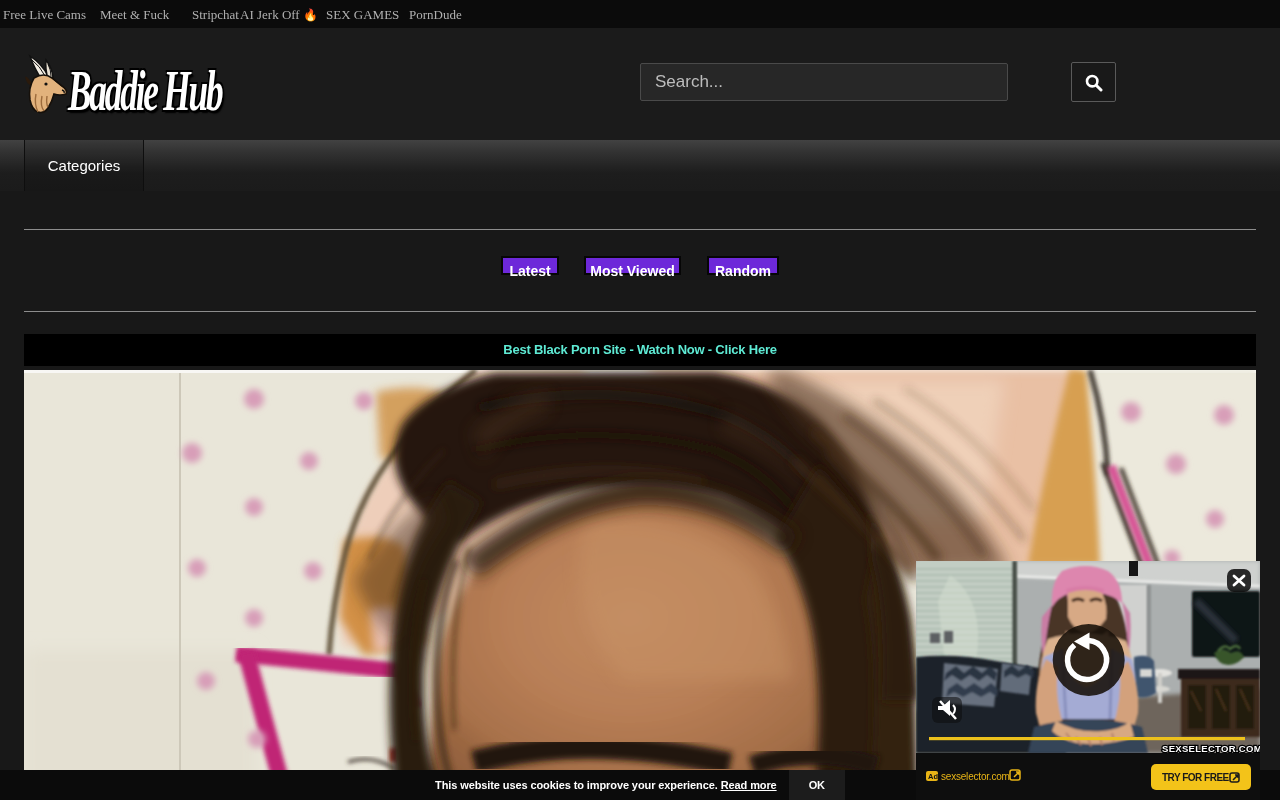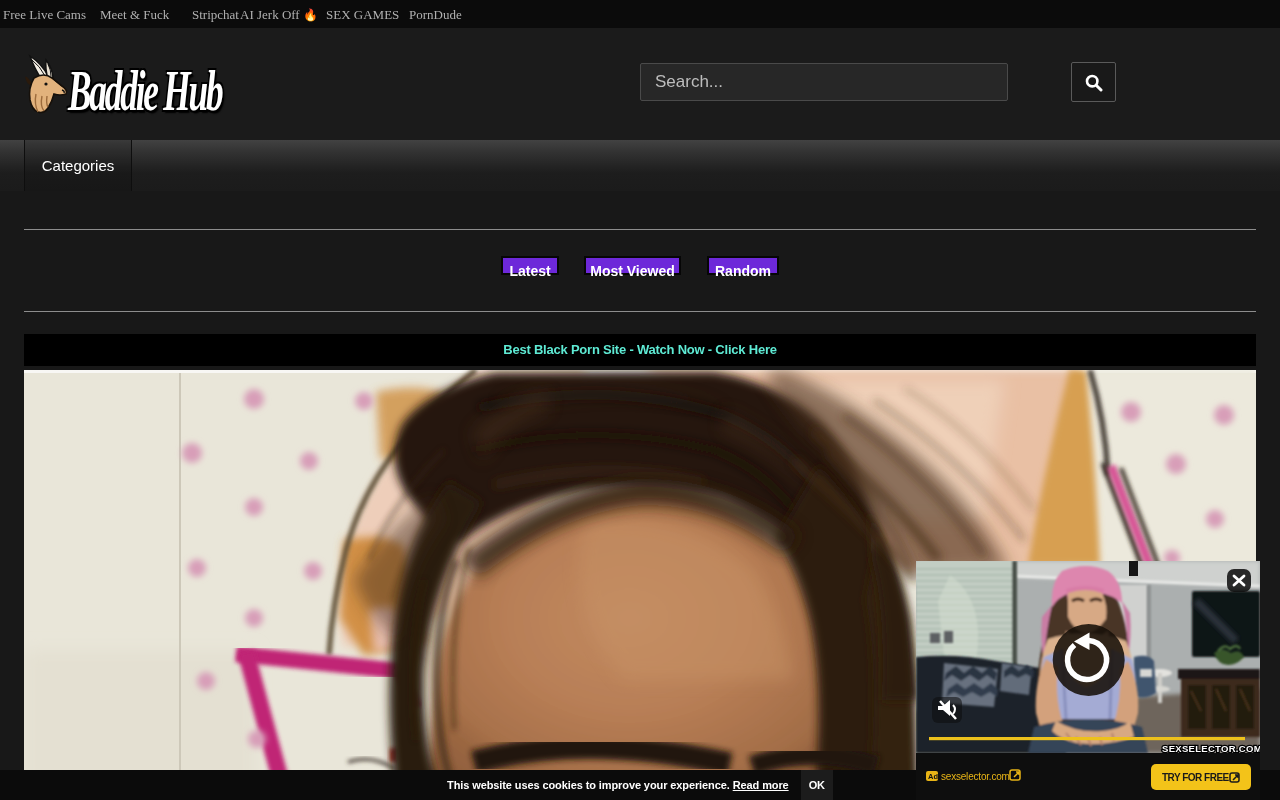--- a/index.html
+++ b/index.html
@@ -20,21 +20,21 @@
   text-shadow:-2px -2px 0 #000, 2px -2px 0 #000, -2px 2px 0 #000, 2px 2px 0 #000, 3px 3px 2px #000; }
 .search { position:absolute; left:640px; top:35px; width:368px; height:38px; background:#272727;
   border:1px solid #4a4a4a; border-radius:2px; color:#bdbdbd; font-size:17px; line-height:36px; padding-left:14px; }
 .searchbtn { position:absolute; left:1071px; top:34px; width:45px; height:40px; background:#191919;
   border:1px solid #5a5a5a; border-radius:2px; }
 .searchbtn svg { position:absolute; left:13px; top:11px; }
 
 
 .navbar { position:absolute; left:0; top:140px; width:1280px; height:51px;
   background:linear-gradient(180deg,#424242 0%,#333333 22%,#232323 52%,#1d1d1d 65%,#1b1b1b 100%); }
-.cattab { position:absolute; left:24px; top:0; width:108px; height:51px; border-left:1px solid #0e0e0e;
+.cattab { position:absolute; left:24px; top:0; width:120px; height:51px; border-left:1px solid #0e0e0e;
   border-right:1px solid #0e0e0e; background:rgba(0,0,0,0.12); color:#fff; font-size:15px;
   text-align:center; line-height:51px; }
 
 .hr { position:absolute; left:24px; width:1232px; height:1px; background:#8d8d8d; }
 .btnrow { position:absolute; top:256px; left:0; width:1280px; }
 .fbtn { position:absolute; top:0; height:19px; background:#6d28d9; border:2px solid #060606;
   color:#fff; font-weight:bold; font-size:14px; text-align:center; }
 
 .banner { position:absolute; left:24px; top:334px; width:1232px; height:32px; background:#000;
   color:#5eead4; font-weight:bold; font-size:13px; letter-spacing:-0.22px; text-align:center; line-height:32px; }
@@ -42,21 +42,21 @@
 
 .photo { position:absolute; left:24px; top:370px; width:1232px; height:430px; background:#e9e5da; filter:saturate(0.93) brightness(0.99); }
 
 
 .vid { position:absolute; left:916px; top:561px; width:344px; height:239px; background:#f97316; z-index:10; }
 
 
 .cookie { position:absolute; left:0; top:770px; z-index:5; width:1280px; height:30px; background:#0b0b0b; color:#fff;
   font-size:11px; font-weight:bold; letter-spacing:-0.1px; text-align:center; line-height:30px; }
 .cookie a { color:#fff; }
-.okbtn { display:inline-block; background:#1c1c1c; padding:0 8px; margin-left:12px; }
+.okbtn { display:inline-block; background:#1c1c1c; padding:0 20px; margin-left:12px; }
 </style>
 </head>
 <body>
 <div id="page">
   <div class="topbar">
     <a style="left:3px">Free Live Cams</a>
     <a style="left:100px">Meet &amp; Fuck</a>
     <a style="left:192px">Stripchat</a>
     <a style="left:240px">AI Jerk Off <span style="font-size:12px">🔥</span></a>
     <a style="left:326px">SEX GAMES</a>

